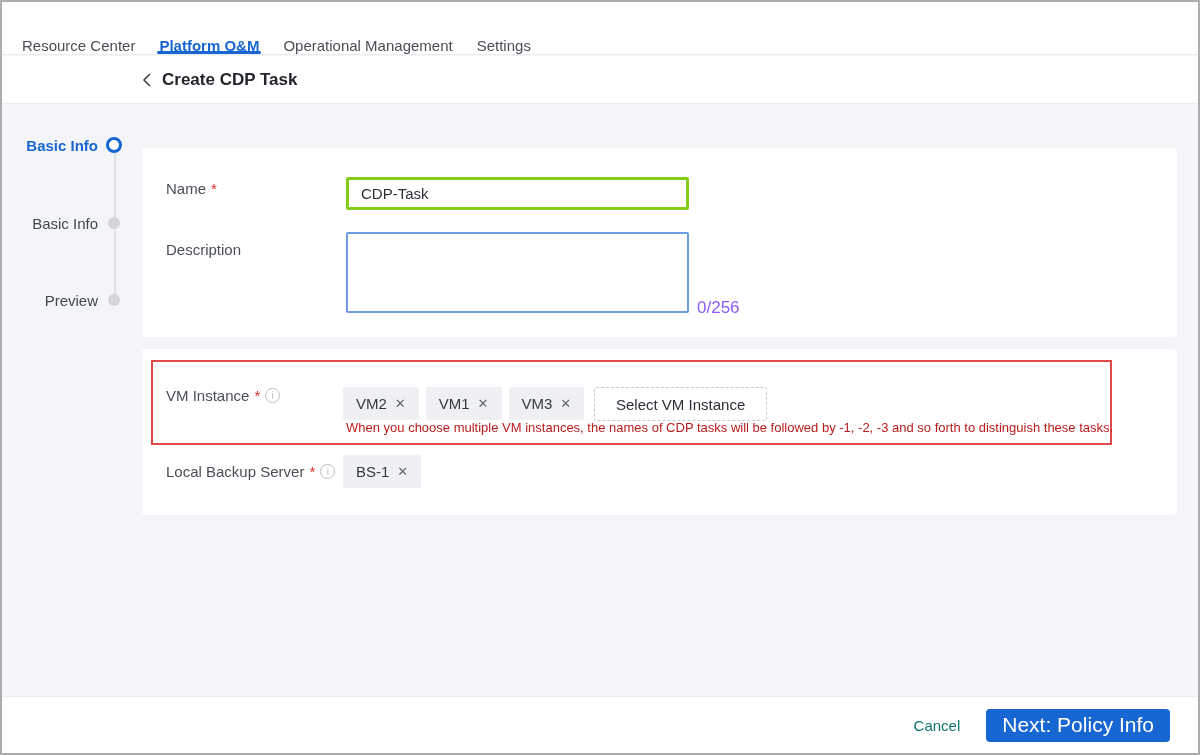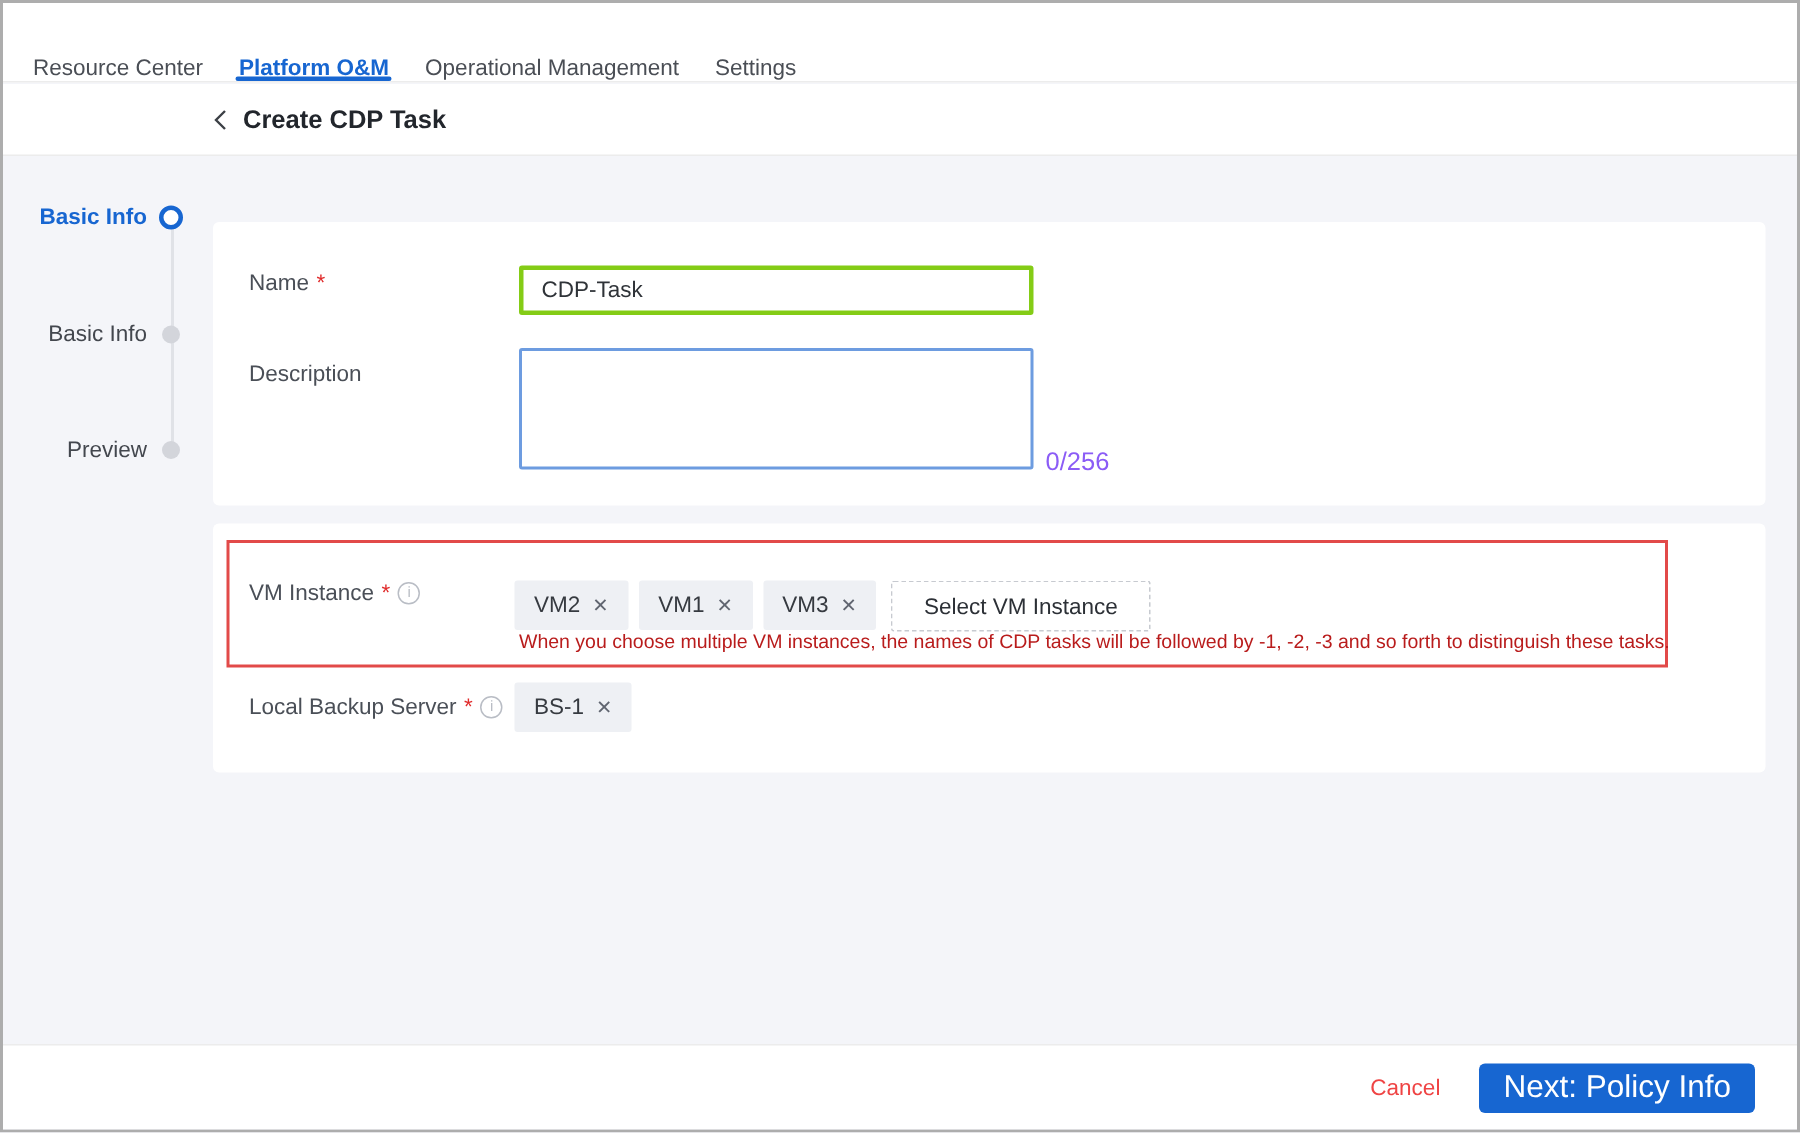--- a/index.html
+++ b/index.html
@@ -149,21 +149,21 @@
   .lbs-tag-row { top: 106px; }
 
   
   .footer {
     position: absolute; left: 0; right: 0; bottom: 0; height: 57px;
     background: #fff; border-top: 1px solid #ececec;
     display: flex; align-items: center; justify-content: flex-end;
     padding-right: 28px; gap: 26px;
   }
   .cancel-btn {
-    background: none; border: none; font-size: 15px; color: #ef4444;
+    background: none; border: none; font-size: 15px; color: #0f766e;
     font-family: "Liberation Sans", sans-serif; cursor: pointer;
   }
   .next-btn {
     height: 33px; min-width: 141px; padding: 0 16px;
     background: #1766d1; color: #fff; border: none; border-radius: 4px;
     font-size: 21px; font-family: "Liberation Sans", sans-serif; cursor: pointer;
   }
 </style>
 </head>
 <body>

